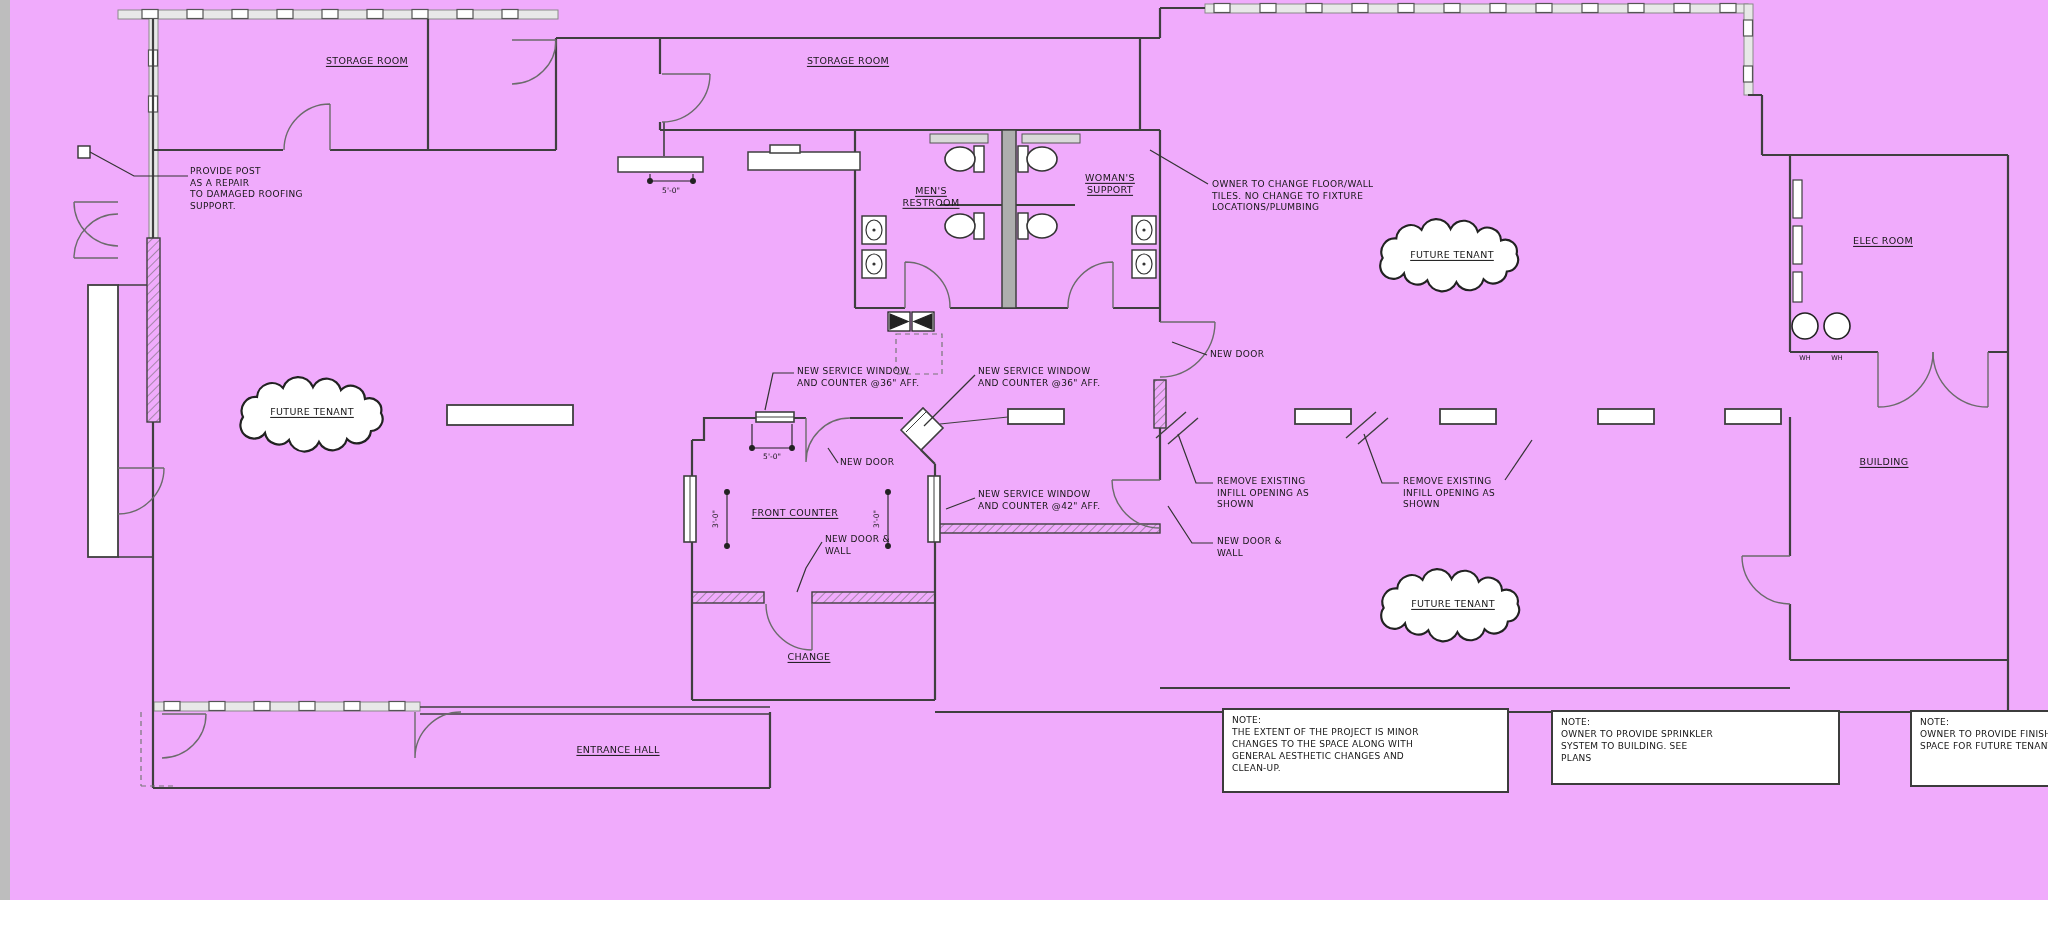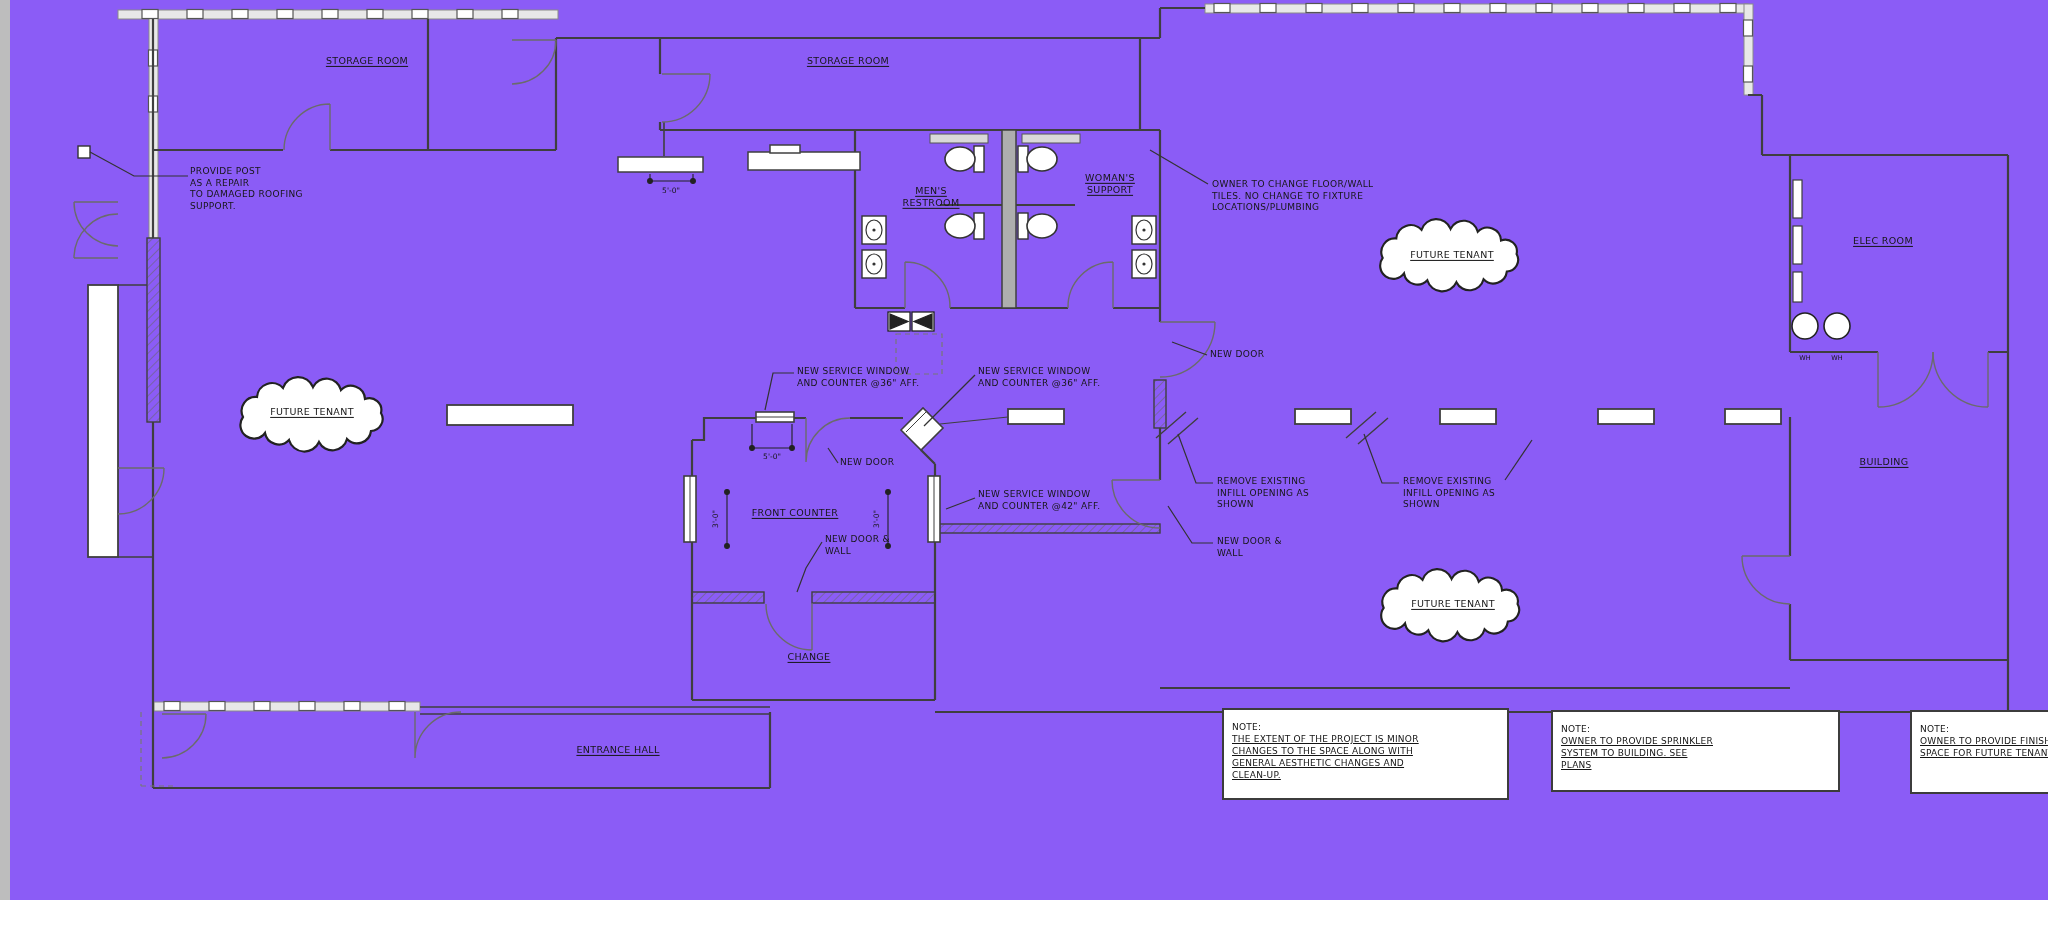--- a/index.html
+++ b/index.html
@@ -1,31 +1,31 @@
 <!DOCTYPE html>
 <html><head>
 <meta charset="utf-8">
 <style>
   html,body{margin:0;padding:0;background:#fff;}
-  #page{position:relative;width:2048px;height:900px;background:#8b5cf6;overflow:hidden;
+  #page{position:relative;width:2048px;height:900px;background:#f0abfc;overflow:hidden;
         font-family:"DejaVu Sans",sans-serif;}
   .edgeL{position:absolute;left:0;top:0;width:10px;height:932px;background:#bdbdbd;}
   .edgeB{position:absolute;left:0;top:919px;width:2048px;height:13px;background:#c7c7c7;}
   svg{position:absolute;left:0;top:0;}
   .lbl{position:absolute;font-size:9px;line-height:1.28;color:#161616;
        letter-spacing:.35px;white-space:pre-line;font-weight:500;}
   .ctr{transform:translate(-50%,-50%);text-align:center;}
   .room{font-size:9.5px;text-decoration:underline;text-underline-offset:2px;}
   .ann{text-align:left;}
   .dim{font-size:7.5px;letter-spacing:0;}
   .rot{transform:translate(-50%,-50%) rotate(-90deg);font-size:7.5px;letter-spacing:0;}
   .wh{transform:translate(-50%,-50%);font-size:6.5px;letter-spacing:0;margin-top:32px;}
-  .notebox{position:absolute;border:2px solid #3c3c3c;background:#fff;padding:12px 8px 6px 8px;
+  .notebox{position:absolute;border:2px solid #3c3c3c;background:#fff;padding:5px 8px 6px 8px;
            font-size:9px;line-height:1.33;color:#141414;letter-spacing:.25px;}
-  .nb{white-space:pre-line;text-decoration:underline;}
+  .nb{white-space:pre-line;}
 </style>
 </head>
 <body>
 
 <div id="page">
 
 <svg width="2048" height="932" viewBox="0 0 2048 932">
   <defs>
     <pattern id="hatch" width="6" height="6" patternUnits="userSpaceOnUse" patternTransform="rotate(45)">
       <line x1="0" y1="0" x2="0" y2="6" stroke="#666" stroke-width="1.1"></line>

